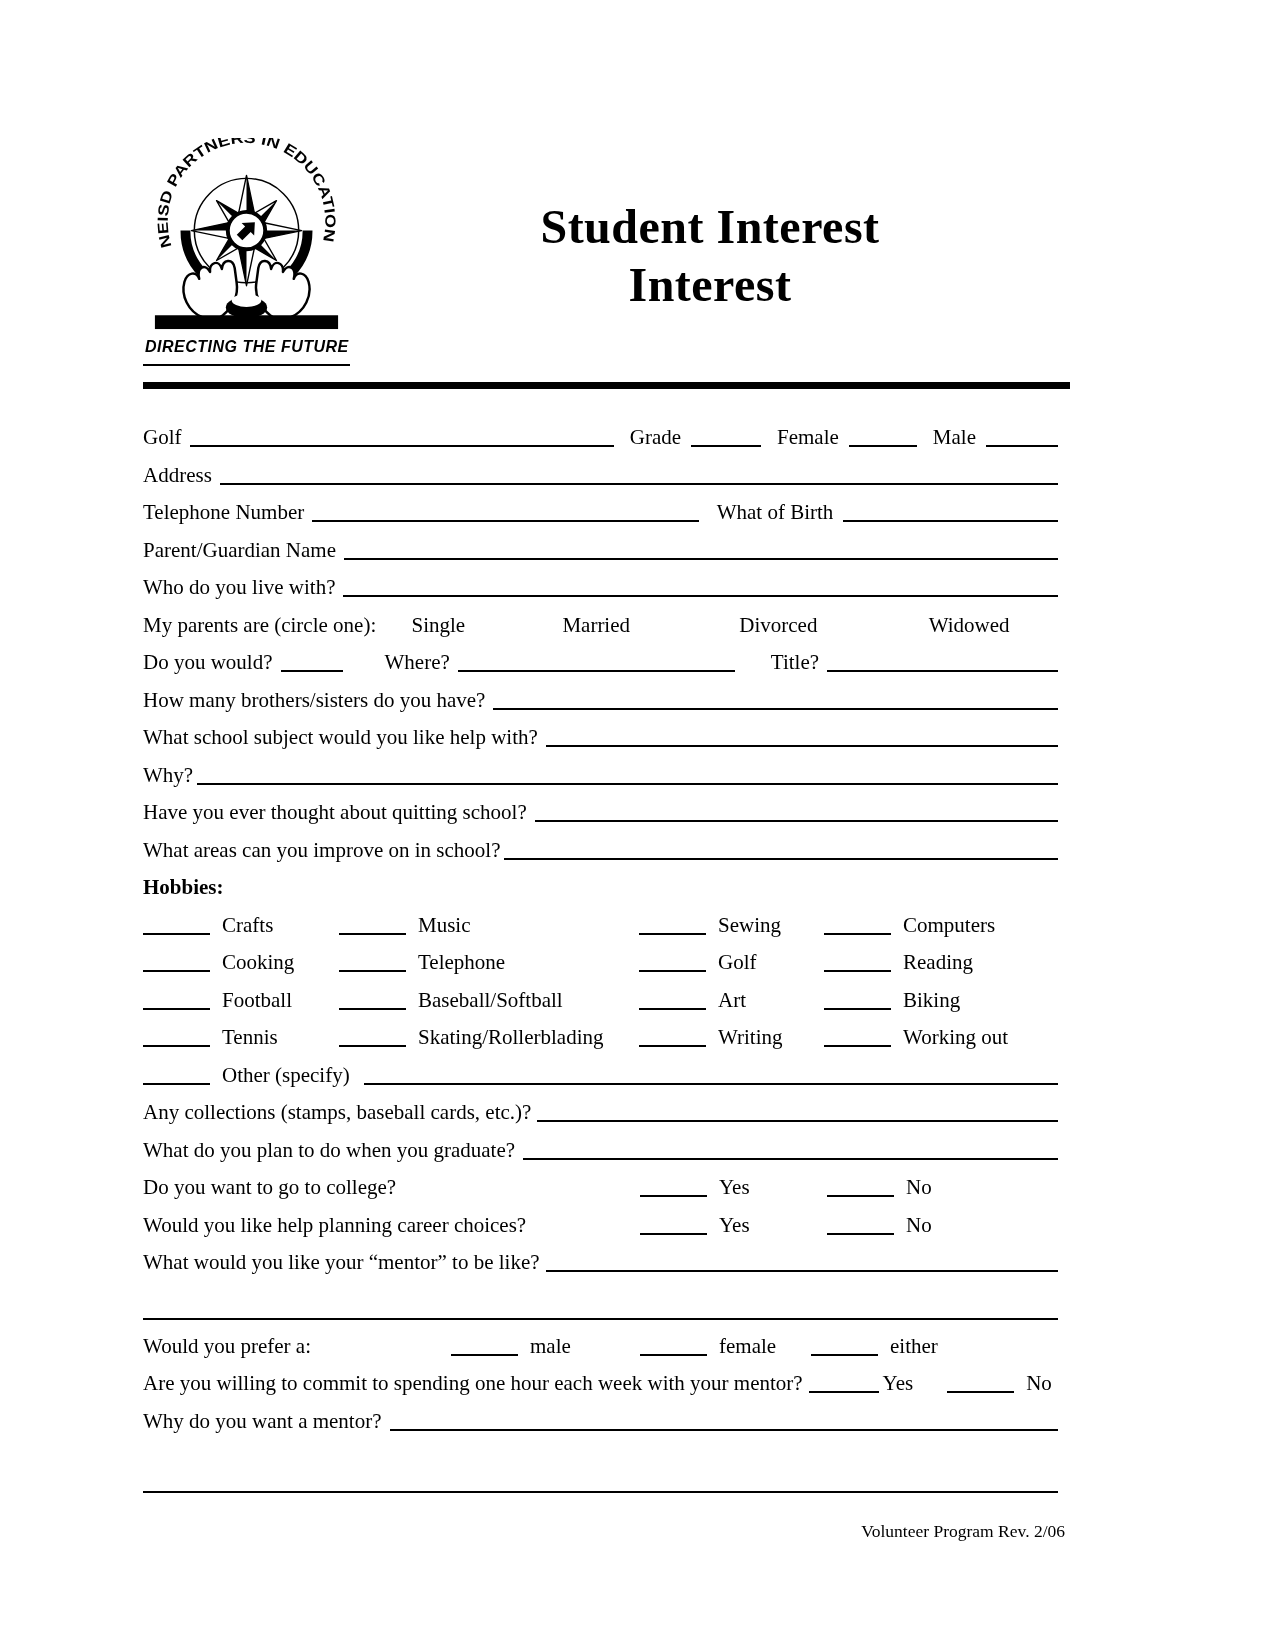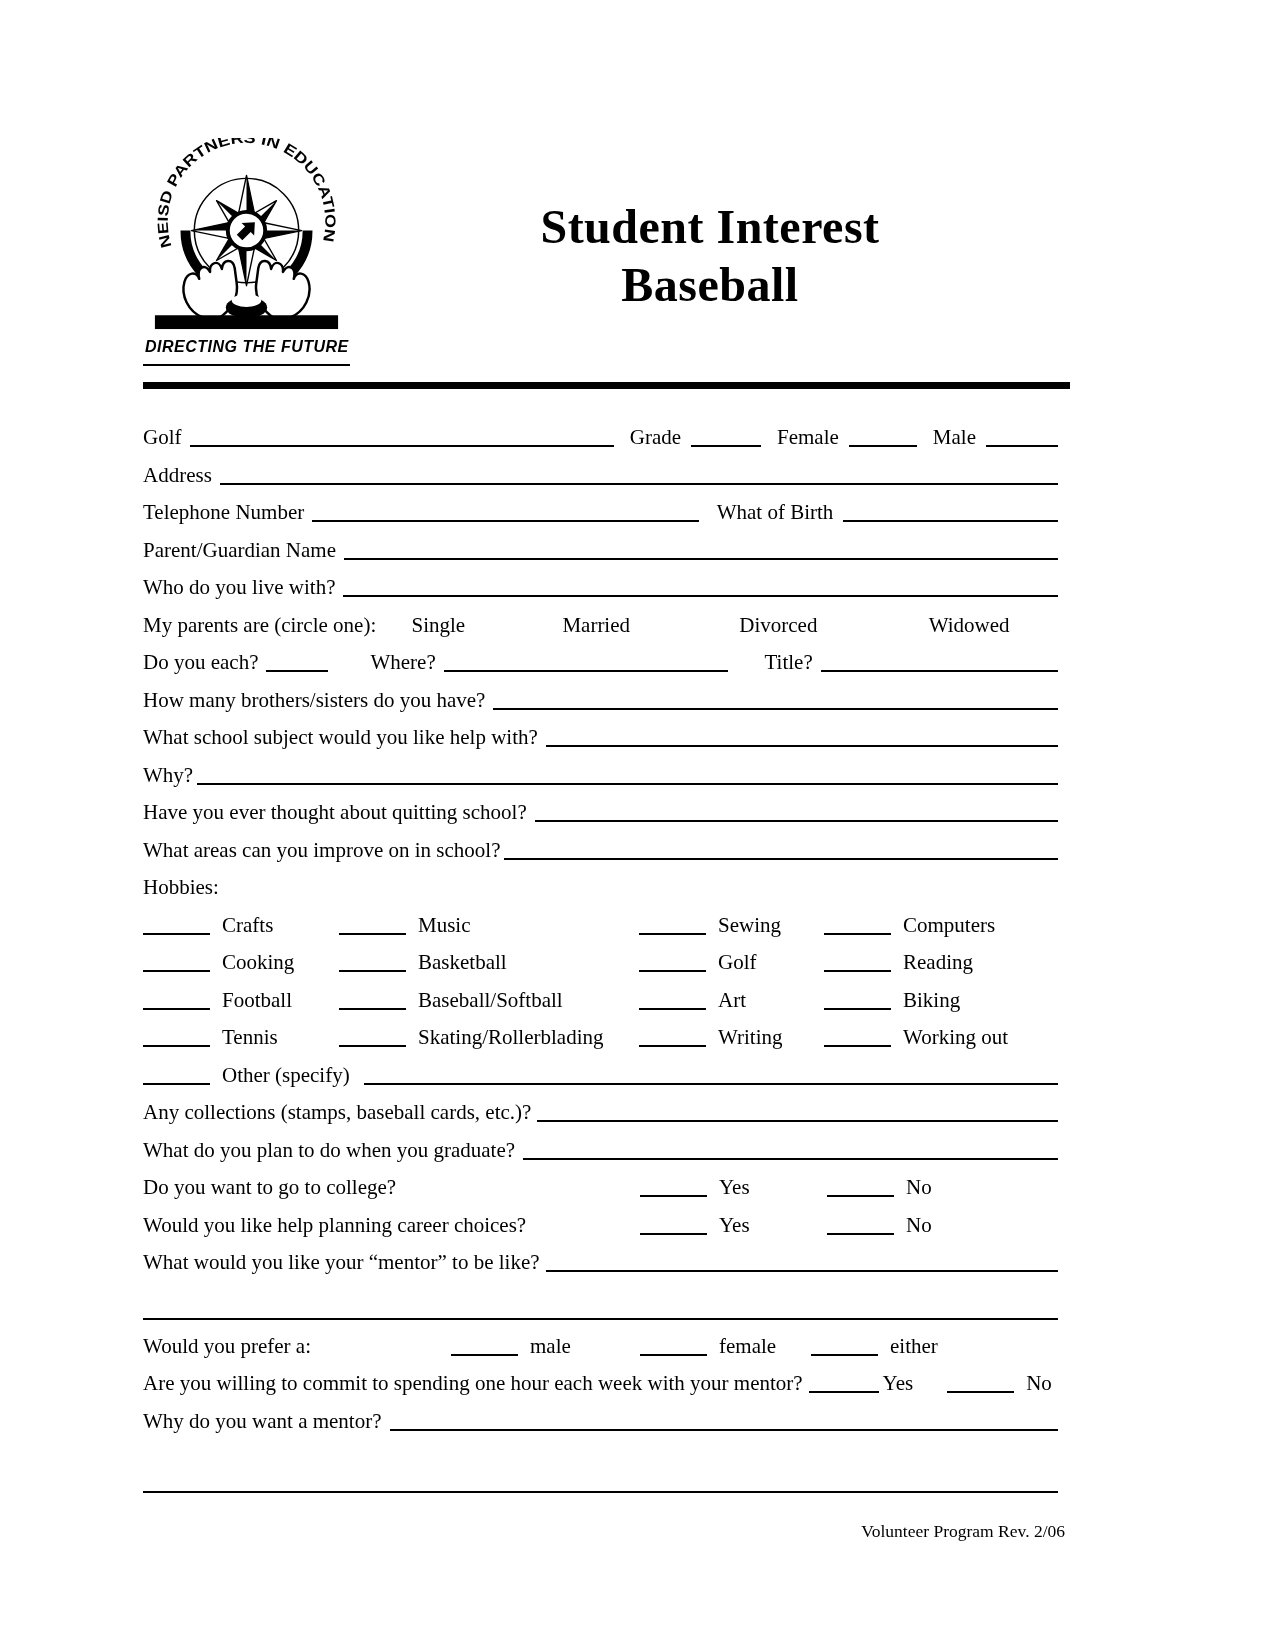--- a/index.html
+++ b/index.html
@@ -21,21 +21,21 @@
   .title-wrap { flex:1 1 auto; text-align:center; margin-top:60px;
     font-weight:bold; font-size:48px; line-height:1.2; letter-spacing:.5px; }
   .thick-rule { margin:16px 205px 0 143px; height:7px; background:#000; }
 
   
   .form { margin:36px 217px 0 143px; }
   .row { display:flex; align-items:baseline; margin-bottom:13.5px; white-space:nowrap; }
   .row.block { display:block; position:relative; }
   .grp { position:absolute; top:0; display:flex; align-items:baseline; }
   .lbl { white-space:nowrap; }
-  .bold { font-weight:normal; }
+  .bold { font-weight:bold; }
   .bl { display:inline-block; border-bottom:2px solid #000; height:4px;
         position:relative; top:3px; flex:0 0 auto; }
   .fill { flex:1 1 auto; }
   .lineonly { height:24px; align-items:flex-end; }
   .lineonly .bl { top:0; }
   .hobby-grid { display:grid; grid-template-columns:196px 300px 185px 1fr;
                 margin-bottom:13.5px; }
   .cell { display:flex; align-items:baseline; white-space:nowrap; }
   .commit-row { margin-right:-55px;text-align:right; }
   .footer { margin:26px 210px 0 143px; text-align:right; font-size:17.5px; }
@@ -96,21 +96,21 @@
 
         <path id="arcpath" d="M 29,110 A 80,80 0 1 1 181,110" fill="none"></path>
         <text font-family="Liberation Sans, sans-serif" font-size="15" font-weight="bold" fill="#000">
           <textPath href="#arcpath" startOffset="0" textLength="296" lengthAdjust="spacingAndGlyphs">NEISD PARTNERS IN EDUCATION</textPath>
         </text>
       </svg>
       <div class="logo-tagline">DIRECTING THE FUTURE</div>
     </div>
     <div class="title-wrap">
       <div>Student Interest</div>
-      <div>Baseball</div>
+      <div>Interest</div>
     </div>
   </div>
   <div class="thick-rule"></div>
 
   <div class="form">
 
     <div class="row">
       <span class="lbl">Golf</span>
       <span class="bl fill ml8"></span>
       <span class="lbl ml16">Grade</span>
@@ -145,21 +145,21 @@
 
     <div class="row block">
       <span class="lbl">My parents are (circle one):</span>
       <span class="lbl ml30">Single</span>
       <span class="lbl ml92">Married</span>
       <span class="lbl ml104">Divorced</span>
       <span class="lbl ml106">Widowed</span>
     </div>
 
     <div class="row">
-      <span class="lbl">Do you each?</span>
+      <span class="lbl">Do you would?</span>
       <span class="bl ml8" style="width:62px"></span>
       <span class="lbl ml42">Where?</span>
       <span class="bl fill g12 ml8"></span>
       <span class="lbl ml36">Title?</span>
       <span class="bl fill g10 ml8"></span>
     </div>
 
     <div class="row">
       <span class="lbl">How many brothers/sisters do you have?</span>
       <span class="bl fill ml8"></span>
@@ -207,21 +207,21 @@
           <span class="lbl ml12">Computers</span>
         </span>
     </div>
     <div class="hobby-grid">
       <span class="cell">
           <span class="bl" style="width:67px"></span>
           <span class="lbl ml12">Cooking</span>
         </span>
       <span class="cell">
           <span class="bl" style="width:67px"></span>
-          <span class="lbl ml12">Basketball</span>
+          <span class="lbl ml12">Telephone</span>
         </span>
       <span class="cell">
           <span class="bl" style="width:67px"></span>
           <span class="lbl ml12">Golf</span>
         </span>
       <span class="cell">
           <span class="bl" style="width:67px"></span>
           <span class="lbl ml12">Reading</span>
         </span>
     </div>

